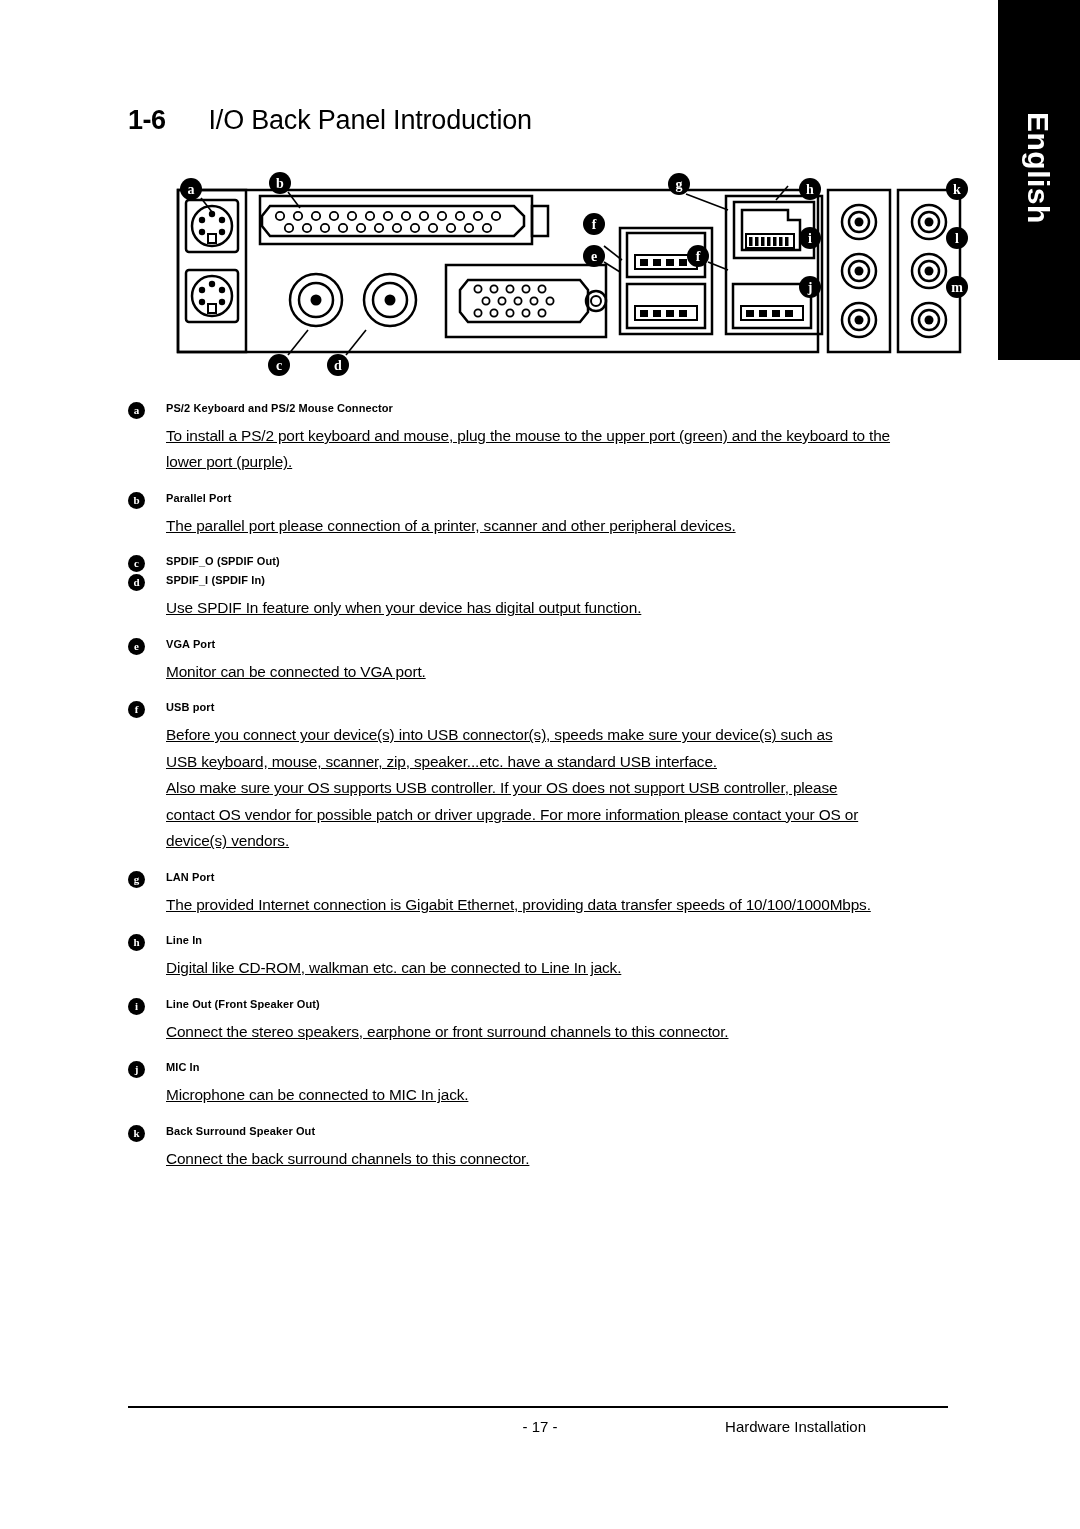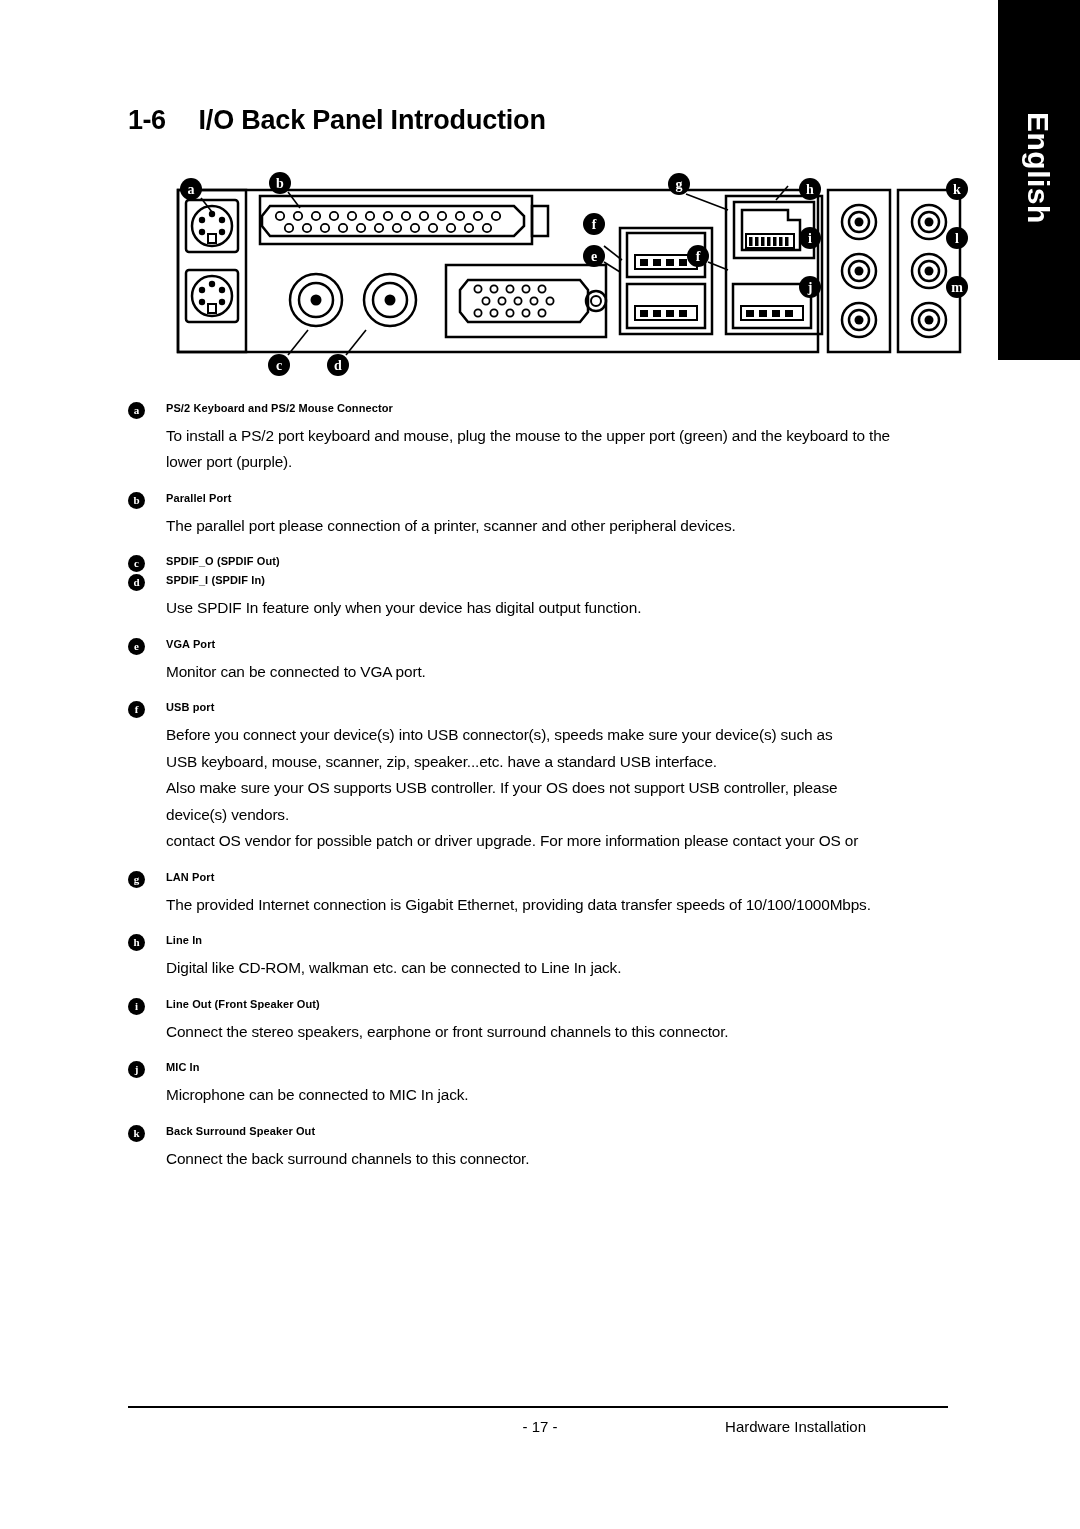--- a/index.html
+++ b/index.html
@@ -46,30 +46,31 @@
     width: 998px;
     height: 1529px;
   }
 
   .title-row {
     position: absolute;
     left: 128px;
     top: 105px;
     display: flex;
     align-items: baseline;
+    gap: 27px;
   }
   .title-num {
     font-size: 27px;
     font-weight: bold;
     letter-spacing: -0.5px;
   }
   .title-text {
     font-size: 27px;
-    font-weight: bold;
-    margin-left: 33px;
+    font-weight: normal;
+    margin-left: 16px;
     letter-spacing: -0.2px;
   }
 
   
   .diagram {
     position: absolute;
     left: 128px;
     top: 160px;
     width: 840px;
     height: 225px;
@@ -109,20 +110,21 @@
     font-weight: bold;
     margin-left: 21px;
     letter-spacing: 0.1px;
   }
   .item-body {
     margin: 6px 0 0 38px;
     font-size: 15.4px;
     line-height: 1.72;
     letter-spacing: -0.15px;
     max-width: 790px;
+    text-decoration: underline;
   }
   .item-body p { margin: 0 0 0 0; }
   .gap-after { margin-bottom: 14px; }
 
   
   .footer-rule {
     position: absolute;
     left: 128px;
     top: 1406px;
     width: 820px;
@@ -406,22 +408,22 @@
 
     <div class="item">
       <div class="item-head">
         <span class="bullet">f</span>
         <span class="item-title">USB port</span>
       </div>
       <div class="item-body gap-after">
         <p>Before you connect your device(s) into USB connector(s), speeds make sure your device(s) such as</p>
         <p>USB keyboard, mouse, scanner, zip, speaker...etc. have a standard USB interface.</p>
         <p>Also make sure your OS supports USB controller. If your OS does not support USB controller, please</p>
+        <p>contact OS vendor for possible patch or driver upgrade. For more information please contact your OS or</p>
         <p>device(s) vendors.</p>
-        <p>contact OS vendor for possible patch or driver upgrade. For more information please contact your OS or</p>
       </div>
     </div>
 
     <div class="item">
       <div class="item-head">
         <span class="bullet">g</span>
         <span class="item-title">LAN Port</span>
       </div>
       <div class="item-body gap-after">
         <p>The provided Internet connection is Gigabit Ethernet, providing data transfer speeds of 10/100/1000Mbps.</p>

